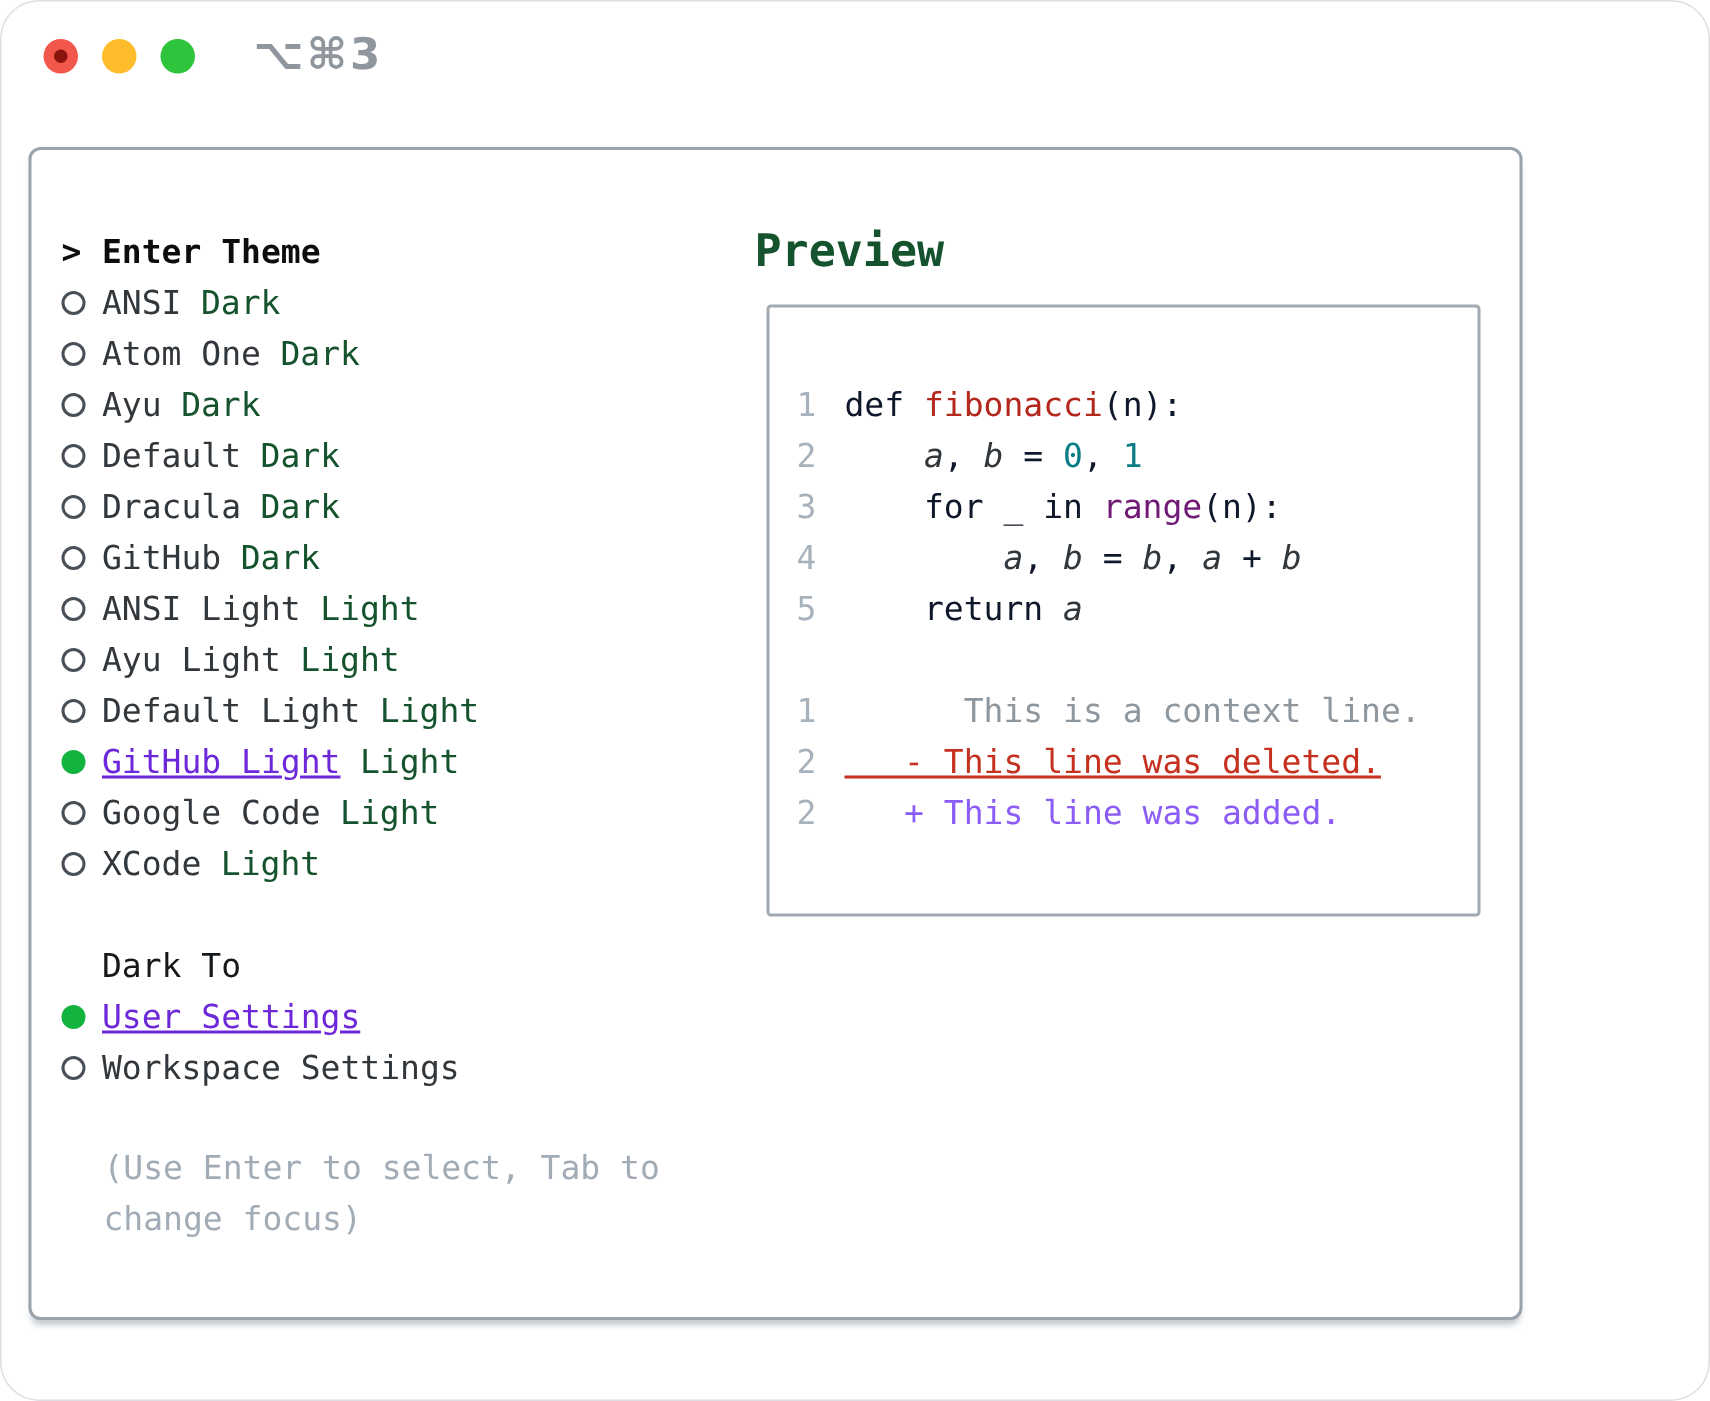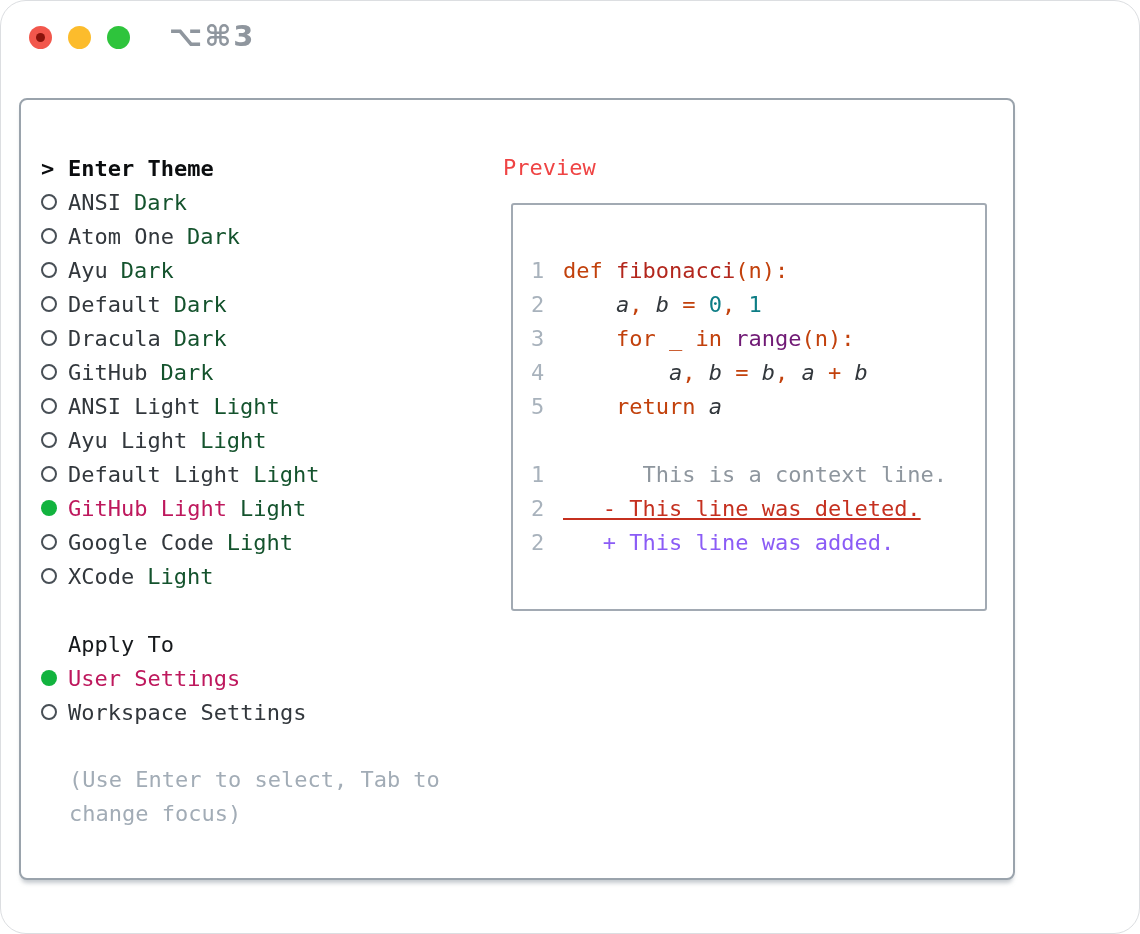--- a/index.html
+++ b/index.html
@@ -37,37 +37,37 @@
   }
   .left-col{position:absolute;left:20px;top:51px;font-size:22px;color:#32373c;}
   .row{height:34px;display:flex;align-items:center;white-space:pre;}
   .spacer{height:34px;}
   .prefix{display:inline-block;width:27px;font-weight:bold;color:#0b0d0f;}
   .header-text{font-weight:bold;color:#0b0d0f;}
   .bullet-slot{display:inline-flex;width:27px;align-items:center;}
   .bullet{width:12px;height:12px;border:2px solid #484f56;border-radius:50%;box-sizing:content-box;}
   .bullet.sel{width:16px;height:16px;border:none;background:#12b33e;}
   .item-name{color:#32373c;}
-  .item-name.sel{color:#be185d;}
+  .item-name.sel{color:#6d28d9;text-decoration:underline;}
   .variant{color:#14532d;margin-left:13px;}
   .apply-header{padding-left:27px;color:#16191c;}
   .hint{width:404px;line-height:34px;color:#a2acb6;white-space:normal;margin-left:28px;}
   
   .preview-header{
     position:absolute;left:482px;top:51px;height:34px;line-height:34px;
-    font-size:22px;font-weight:normal;color:#ef4444;
+    font-size:30px;font-weight:bold;color:#14532d;
   }
   .preview-box{
     position:absolute;left:490px;top:103px;width:476px;height:408px;
     border:2px solid #a2aab3;border-radius:3px;box-sizing:border-box;background:#ffffff;
   }
   .code{padding:49px 0 0 18px;font-size:22px;}
   .cline{height:34px;line-height:34px;white-space:pre;}
   .lineno{display:inline-block;width:32px;color:#a8b2bc;}
-  .tk-code{color:#c2410c;}
+  .tk-code{color:#0f172a;}
   .tk-func{color:#b3271d;}
   .tk-var{color:#32373c;font-style:italic;}
   .tk-num{color:#0d7d85;}
   .tk-call{color:#701a75;}
   .tk-ctx{color:#8e969e;}
   .tk-del{color:#c5301f;text-decoration:underline;}
   .tk-add{color:#8b5cf6;}
 </style>
 </head>
 <body>
@@ -101,21 +101,21 @@
           <div class="row"><span class="bullet-slot"><span class="bullet"></span></span><span class="item-name">Ayu Light</span><span class="variant">Light</span></div>
           <div class="row"><span class="bullet-slot"><span class="bullet"></span></span><span class="item-name">Default Light</span><span class="variant">Light</span></div>
           <div class="row"><span class="bullet-slot"><span class="bullet sel"></span></span><span class="item-name sel">GitHub Light</span><span class="variant">Light</span></div>
           <div class="row"><span class="bullet-slot"><span class="bullet"></span></span><span class="item-name">Google Code</span><span class="variant">Light</span></div>
           <div class="row"><span class="bullet-slot"><span class="bullet"></span></span><span class="item-name">XCode</span><span class="variant">Light</span></div>
         </div>
 
       <div class="spacer"></div>
 
       <div class="row apply-header">
-        <span>Apply To</span>
+        <span>Dark To</span>
       </div>
 
       <div id="apply-list">
           <div class="row"><span class="bullet-slot"><span class="bullet sel"></span></span><span class="item-name sel">User Settings</span></div>
           <div class="row"><span class="bullet-slot"><span class="bullet"></span></span><span class="item-name">Workspace Settings</span></div>
         </div>
 
       <div class="spacer"></div>
 
       <div class="hint">(Use Enter to select, Tab to change focus)</div>

